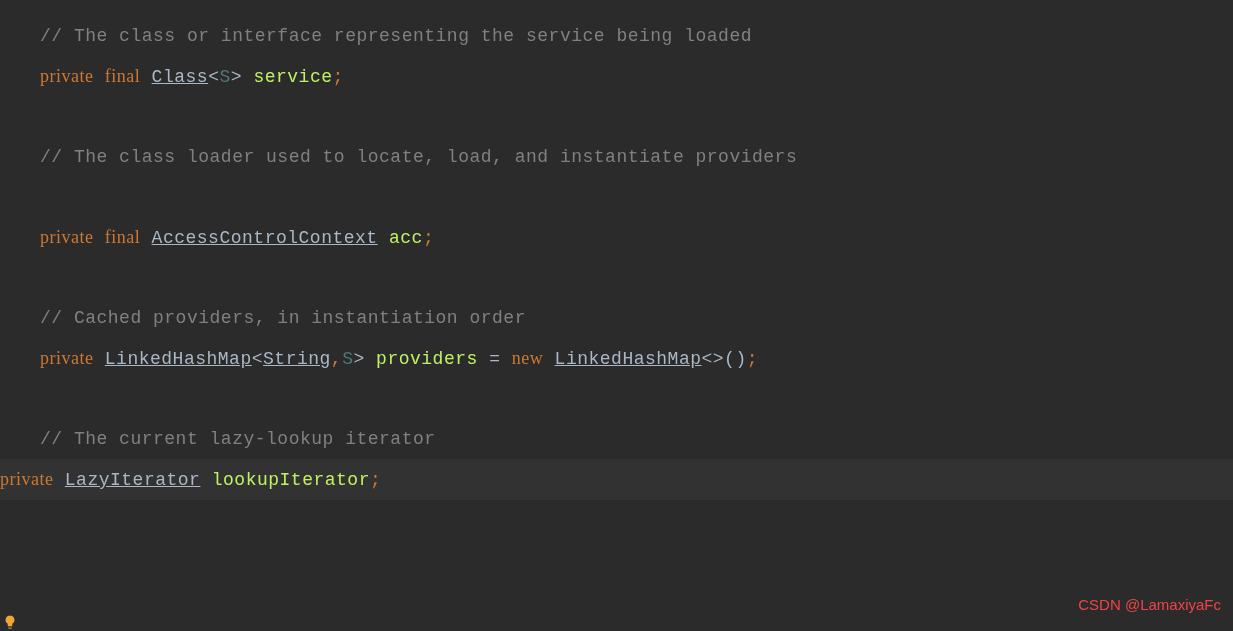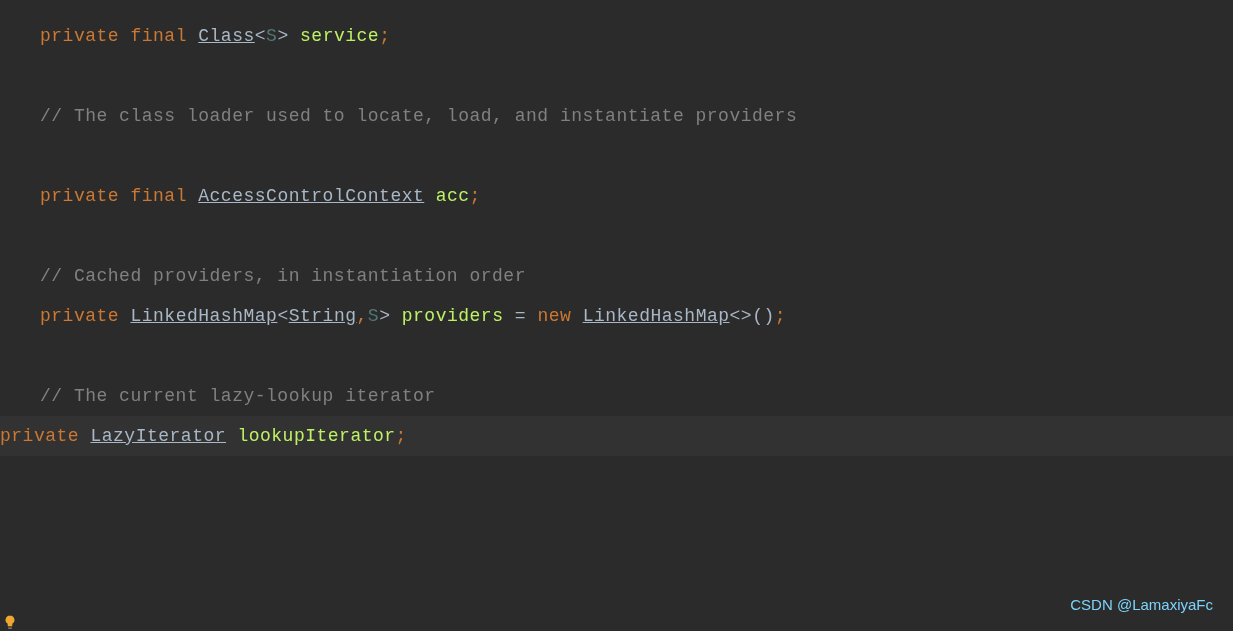--- a/index.html
+++ b/index.html
@@ -13,21 +13,21 @@
   overflow: hidden;
   position: relative;
   letter-spacing: 0.5px;
 }
 .code-area {
   padding: 16px 0 0 40px;
   color: #a9b7c6;
 }
 .line { white-space: pre; }
 .tok-comment { color: #808080; }
-.tok-keyword { color: #cc7832; }
+.tok-keyword { color: #cc7832; font-family: Liberation Serif, serif; }
 .tok-type { color: #a9b7c6; text-decoration: underline; }
 .tok-generic { color: #507874; }
 .tok-field { color: #bef264; }
 .tok-semi { color: #cc7832; }
 .tok-punct { color: #a9b7c6; }
 .tok-op { color: #a9b7c6; }
 .highlight-line {
   background: #323232;
   display: block;
   margin-left: -40px;
@@ -36,32 +36,33 @@
 .bulb {
   position: absolute;
   left: 2px;
   bottom: 10px;
   width: 16px;
   height: 16px;
 }
 .bulb svg { width: 16px; height: 16px; }
 .watermark {
   position: absolute;
-  right: 20px;
+  right: 12px;
   bottom: 6px;
-  color: #7dd3fc;
+  color: #ef4444;
   font-size: 15px;
   font-family: Arial, sans-serif;
   letter-spacing: 0;
 }
 </style>
 </head>
 <body>
 
 <div class="code-area" id="code-root">
+    <div class="line"><span class="tok-comment">// The class or interface representing the service being loaded</span></div>
     <div class="line"><span class="tok-keyword">private</span><span> </span><span class="tok-keyword">final</span><span> </span><span class="tok-type">Class</span><span class="tok-punct">&lt;</span><span class="tok-generic">S</span><span class="tok-punct">&gt;</span><span> </span><span class="tok-field">service</span><span class="tok-semi">;</span></div>
     <div class="line">&nbsp;</div>
     <div class="line"><span class="tok-comment">// The class loader used to locate, load, and instantiate providers</span></div>
     <div class="line">&nbsp;</div>
     <div class="line"><span class="tok-keyword">private</span><span> </span><span class="tok-keyword">final</span><span> </span><span class="tok-type">AccessControlContext</span><span> </span><span class="tok-field">acc</span><span class="tok-semi">;</span></div>
     <div class="line">&nbsp;</div>
     <div class="line"><span class="tok-comment">// Cached providers, in instantiation order</span></div>
     <div class="line"><span class="tok-keyword">private</span><span> </span><span class="tok-type">LinkedHashMap</span><span class="tok-punct">&lt;</span><span class="tok-type">String</span><span class="tok-semi">,</span><span class="tok-generic">S</span><span class="tok-punct">&gt;</span><span> </span><span class="tok-field">providers</span><span> </span><span class="tok-op">=</span><span> </span><span class="tok-keyword">new</span><span> </span><span class="tok-type">LinkedHashMap</span><span class="tok-punct">&lt;&gt;()</span><span class="tok-semi">;</span></div>
     <div class="line">&nbsp;</div>
     <div class="line"><span class="tok-comment">// The current lazy-lookup iterator</span></div>

